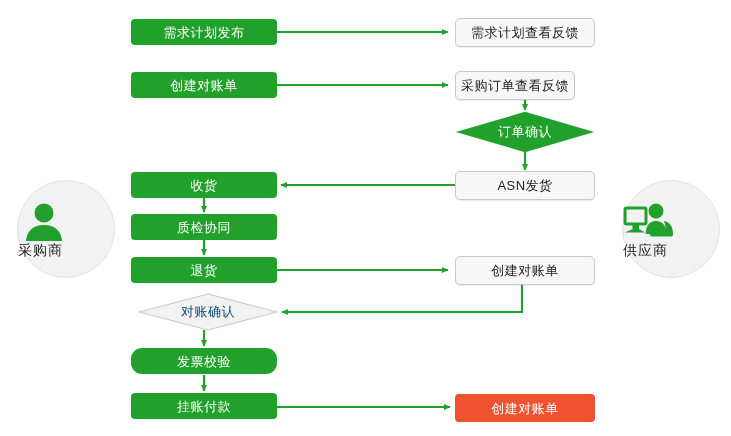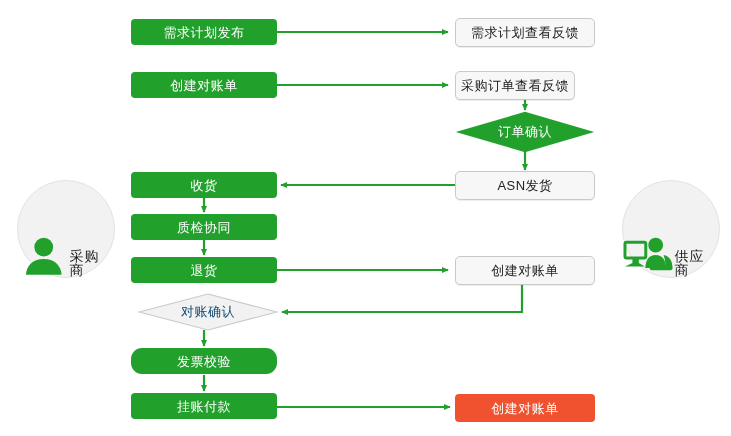--- a/index.html
+++ b/index.html
@@ -78,22 +78,22 @@
   .diamond-gray .diamond-label { color: #0c4a6e; }
 
   .actor {
     position: absolute;
     width: 96px;
     height: 96px;
     border-radius: 50%;
     background: #f2f2f2;
     border: 1px solid #e2e2e2;
     display: flex;
-    flex-direction: row;
-    align-items: flex-end;
+    flex-direction: column;
+    align-items: flex-start;
     justify-content: center;
   }
   .actor-icon {
     width: 52px;
     height: 40px;
     display: block;
     margin-bottom: 1px;
   }
   .actor-label {
     font-size: 14px;

